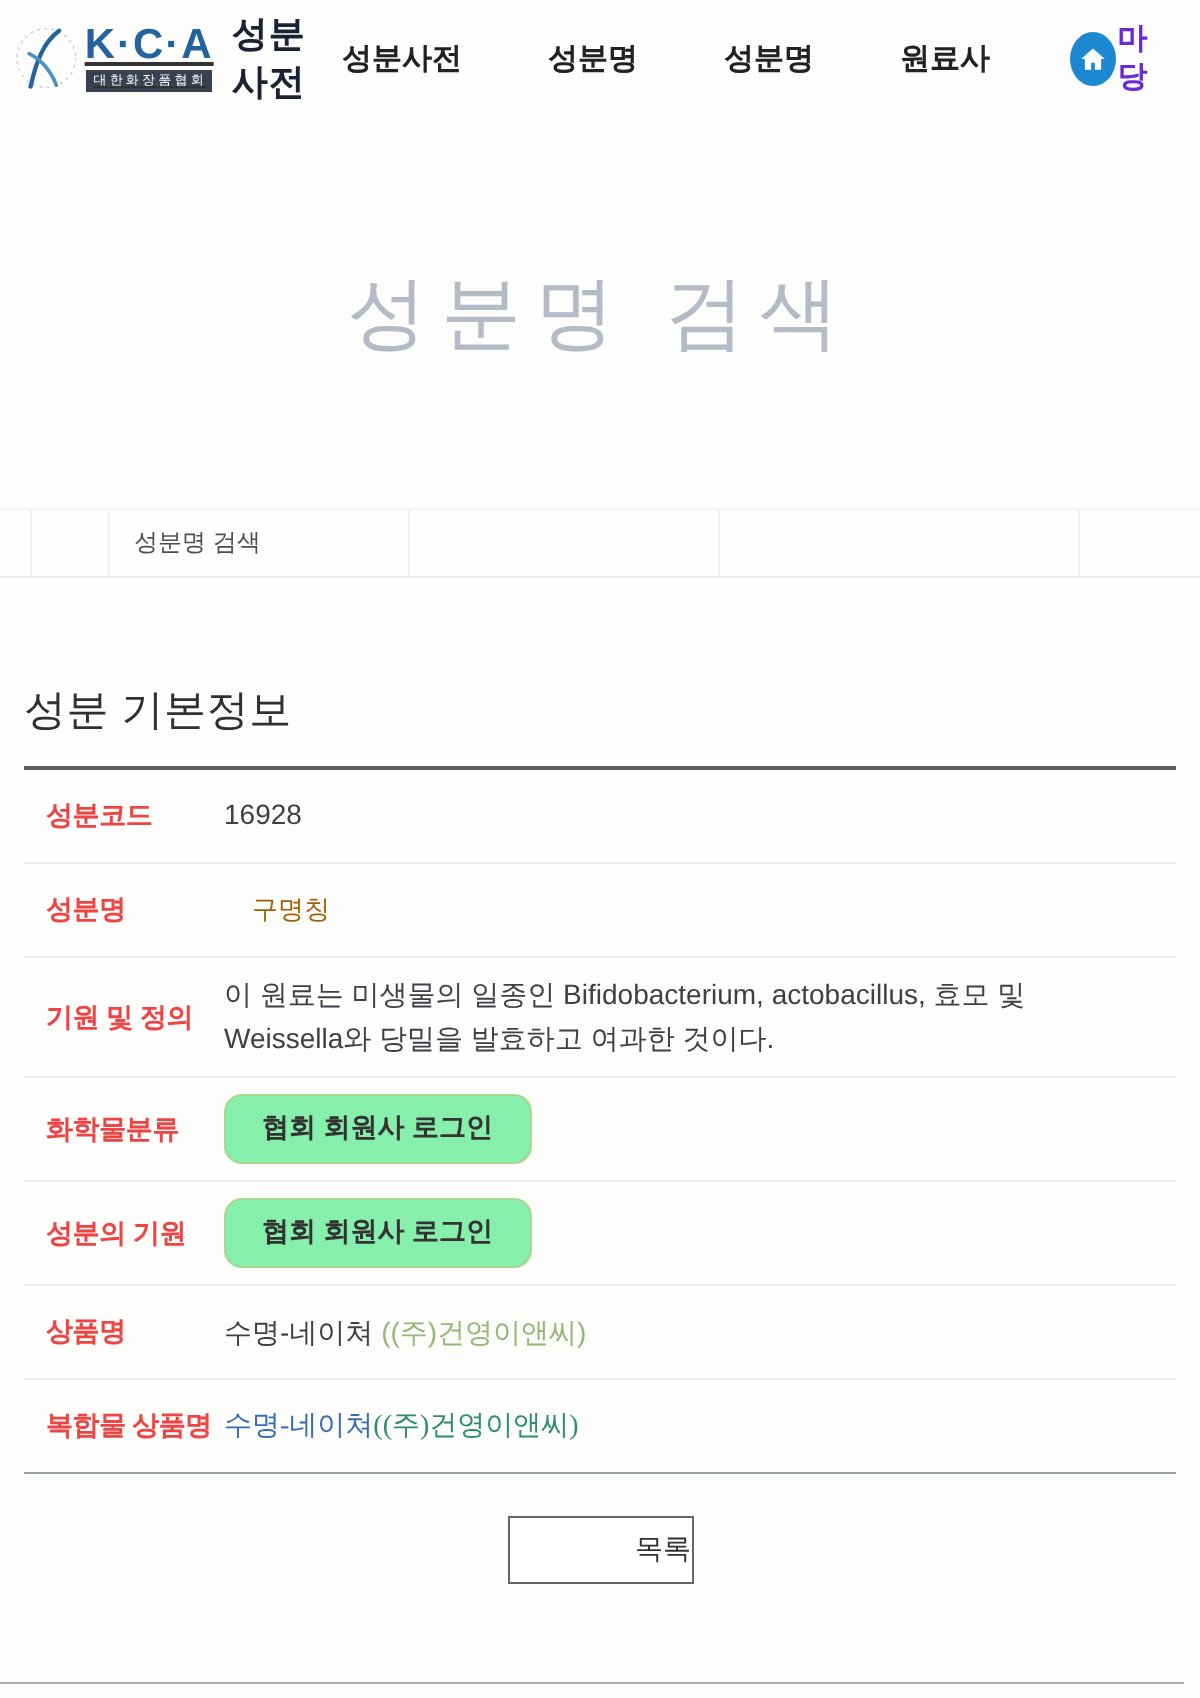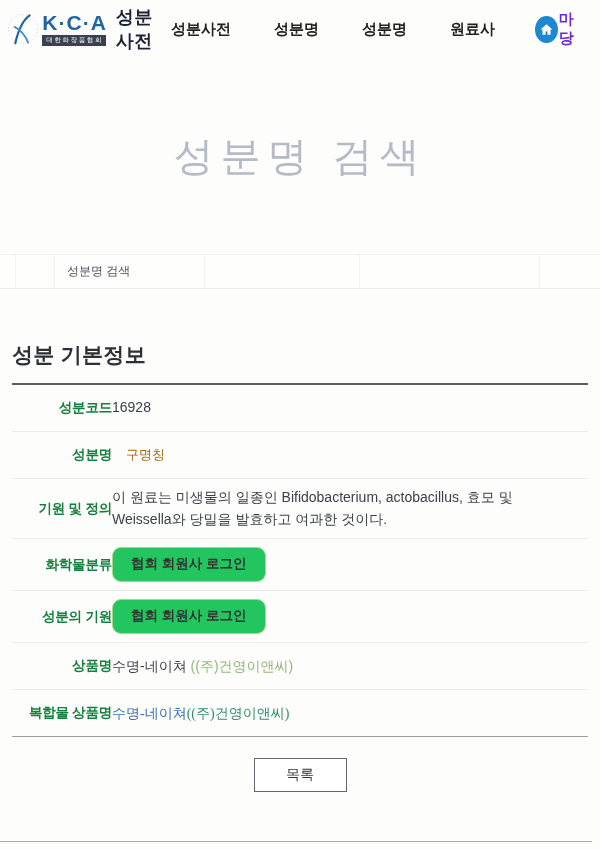--- a/index.html
+++ b/index.html
@@ -15,21 +15,21 @@
 
   
   .app-header {
     display: flex;
     align-items: center;
     height: 58px;
     padding: 0 16px 0 6px;
   }
   .logo-group { display: flex; align-items: center; cursor: pointer; }
   .k-mark { width: 46px; height: 46px; }
-  .logo-text-col { display: flex; flex-direction: column; align-items: flex-start; margin-left: 2px; }
+  .logo-text-col { display: flex; flex-direction: column; align-items: center; margin-left: 2px; text-decoration: underline; }
   .kca-wordmark { color: #23649e; font-size: 21px; font-weight: bold; letter-spacing: 1px; line-height: 1; }
   .org-name {
     background: #39404f; color: #fff; font-size: 6.5px; letter-spacing: 1.6px;
     padding: 1.5px 3px 1px 4px; margin-top: 2px; white-space: nowrap;
   }
   .site-title { font-size: 18px; font-weight: bold; color: #1c2233; margin-left: 9px; letter-spacing: .5px; }
   .main-nav { margin-left: auto; display: flex; align-items: center; gap: 43px; }
   .nav-item { font-size: 15px; font-weight: 600; color: #222; cursor: pointer; white-space: nowrap; }
   .home-link { display: flex; align-items: center; cursor: pointer; margin-left: 40px; }
   .home-circle {
@@ -58,61 +58,60 @@
   .bc-current-cell { width: 150px; padding-left: 12px; }
   .bc-current { font-size: 12px; color: #4a4e55; }
   .bc-cell-3 { width: 155px; }
   .bc-cell-4 { width: 180px; }
   .bc-rest { flex: 1; border-right: none; }
 
   
   .content { margin: 0 12px; }
   .section-title {
     margin-top: 52px;
-    font-size: 21px; font-weight: bold; color: #2e3036;
+    font-size: 21px; font-weight: normal; color: #2e3036;
     padding-bottom: 14px;
     border-bottom: 2px solid #5b5d63;
     letter-spacing: .3px;
   }
 
   
   .info-row {
     display: flex; align-items: center;
     border-bottom: 1px solid #ededec;
     min-height: 47px; padding: 8px 0;
   }
   .info-row:last-of-type { border-bottom: 1.5px solid #9aa0a6; font-family: Liberation Serif, serif; }
   .row-label {
     flex: 0 0 100px; padding-left: 11px;
-    font-size: 13.5px; font-weight: bold; color: #15803d;
+    font-size: 13.5px; font-weight: bold; color: #ef4444;
     letter-spacing: -0.2px;
-    text-align: right;
   }
   .row-value { flex: 1; font-size: 14px; color: #3d4046; line-height: 1.55; padding-right: 14px; }
   .name-flex { display: flex; align-items: center; }
   .name-lines { width: 218px; }
   .sub-label { font-size: 13px; font-weight: normal; color: #a16207; margin-left: 14px; }
   .member-login-button {
     display: inline-block; min-width: 153px; text-align: center;
     padding: 7px 18px 8px;
-    background: #22c55e; border: 1.5px solid #a9d78f; border-radius: 9px;
+    background: #86efac; border: 1.5px solid #a9d78f; border-radius: 9px;
     font-family: "Liberation Sans", sans-serif;
     font-size: 13.5px; font-weight: bold; color: #333; cursor: pointer;
   }
   .product-green { color: #94b877; }
   .compound-blue { color: #3a6cb4; cursor: pointer; }
   .compound-green { color: #2f8f6a; }
 
   
   .list-button-wrap { text-align: center; margin-top: 21px; }
   .list-button {
     width: 93px; height: 34px;
     background: #fff; border: 1.5px solid #63666c;
     font-family: "Liberation Sans", sans-serif;
-    font-size: 14px; color: #2f3135; cursor: pointer;
+    font-size: 14px; color: #2f3135; cursor: pointer; text-align: right;
   }
 
   
   .footer-divider {
     position: absolute; top: 841px; left: 0; width: 592px;
     border-top: 1.5px solid #adadad;
   }
 </style>
 </head>
 <body>

